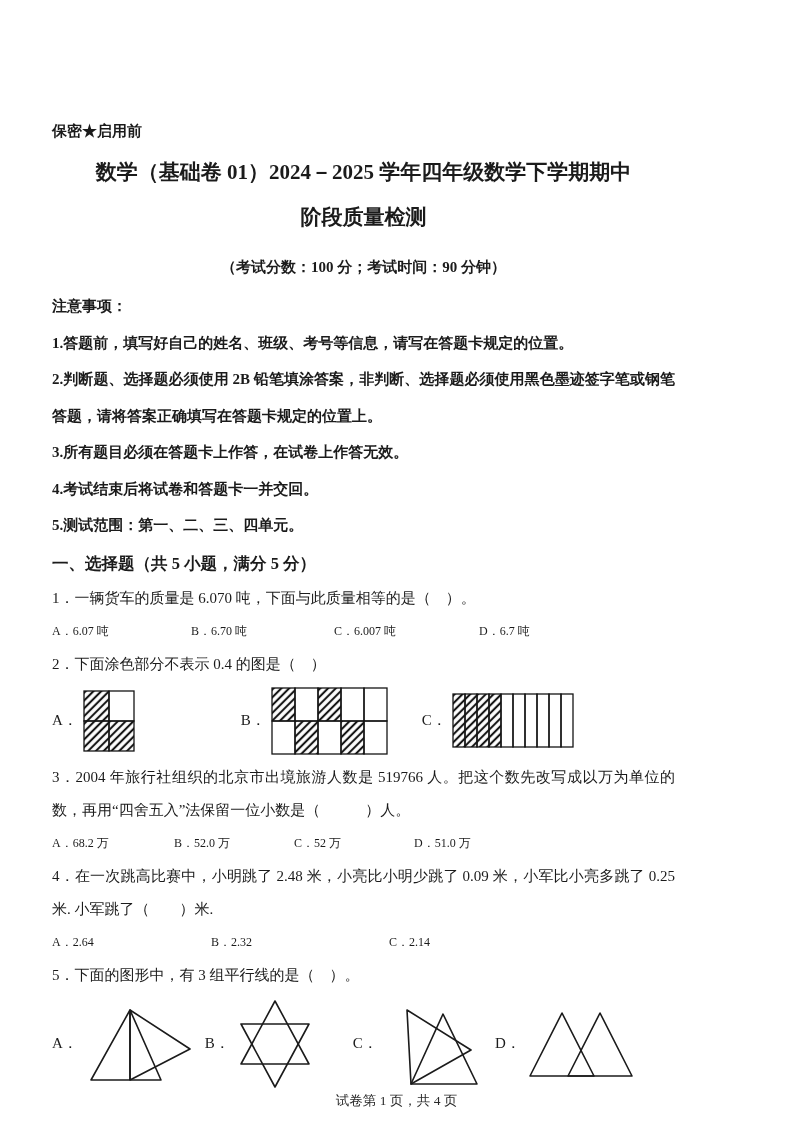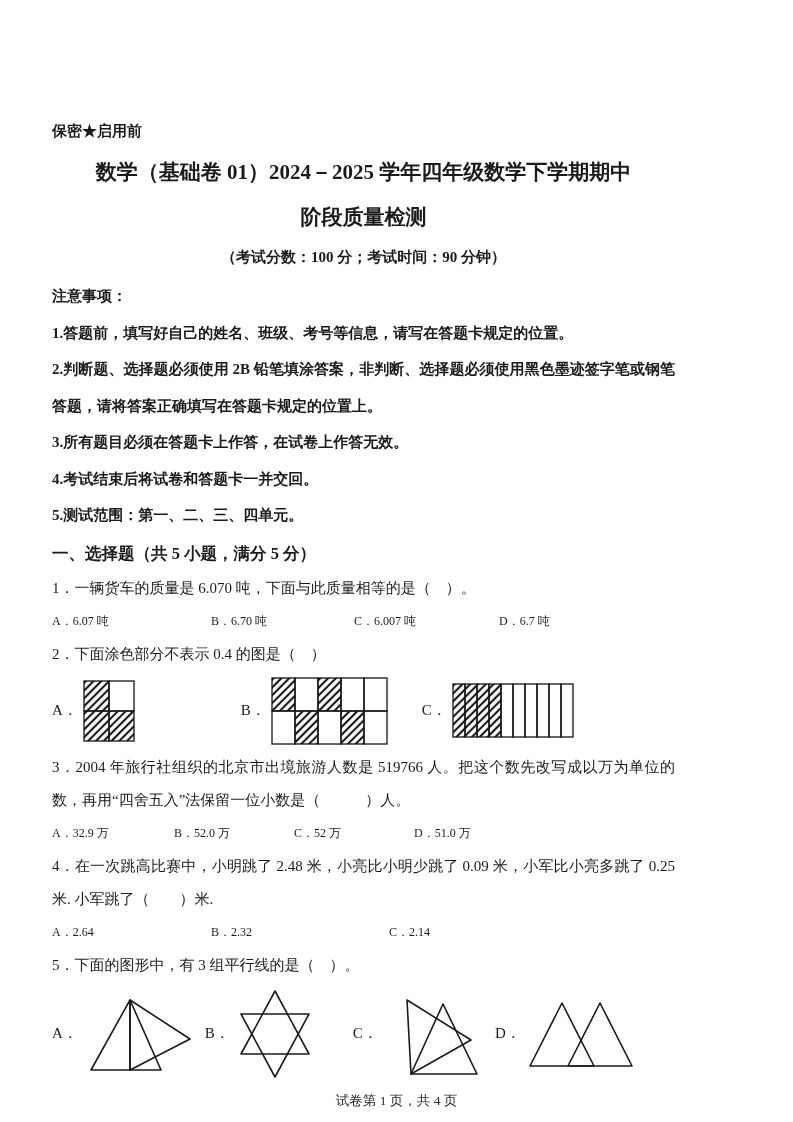--- a/index.html
+++ b/index.html
@@ -9,29 +9,29 @@
     background:#ffffff;
     box-sizing:border-box;
     padding:120px 118px 0 52px;
     font-family:"Liberation Serif","DejaVu Serif",serif;
     color:#1b1b1b;
     overflow:hidden;
   }
   .secrecy{font-size:15px;font-weight:bold;line-height:22px;}
   .title-line{font-size:21px;font-weight:bold;text-align:center;line-height:45px;}
   .title-line.first{margin-top:8px;}
-  .exam-info{font-size:15px;font-weight:bold;text-align:center;line-height:30px;margin-top:2px;}
+  .exam-info{font-size:15px;font-weight:bold;text-align:center;line-height:30px;margin-top:12px;}
   .notice{margin-top:6px;}
   .notice p{margin:0;font-size:15px;font-weight:bold;line-height:36.5px;text-align:justify;}
   .section-heading{font-size:16.5px;font-weight:bold;line-height:37px;margin-top:1px;}
   .q-text{margin:0;font-size:15px;line-height:33px;text-align:justify;}
   .options-row{display:flex;font-size:12px;line-height:33px;}
   .options-row span{display:block;}
   .q1-opts span:nth-child(1){width:139px;}
-  .q1-opts span:nth-child(2){width:143px;margin-left:20px;}
+  .q1-opts span:nth-child(2){width:143px;}
   .q1-opts span:nth-child(3){width:145px;}
   .q3-opts span:nth-child(1){width:122px;}
   .q3-opts span:nth-child(2){width:120px;}
   .q3-opts span:nth-child(3){width:120px;}
   .q4-opts span:nth-child(1){width:159px;}
   .q4-opts span:nth-child(2){width:178px;font-family:Liberation Serif, serif;}
   .figures-row{display:flex;align-items:center;margin-top:6px;margin-bottom:6px;}
   .fig-group{display:flex;align-items:center;}
   .fig-label{font-size:15px;margin-right:5px;}
   .q2-figs .fig-group.g2{margin-left:106px;}
@@ -127,21 +127,21 @@
             <rect x="97" y="1" width="12" height="53" fill="none" stroke="#151515" stroke-width="1.3"></rect>
             <rect x="109" y="1" width="12" height="53" fill="none" stroke="#151515" stroke-width="1.3"></rect>
           </svg>
       </div>
     </div>
   </div>
 
   <div>
     <p class="q-text">3．2004 年旅行社组织的北京市出境旅游人数是 519766 人。把这个数先改写成以万为单位的数，再用“四舍五入”法保留一位小数是（　　　）人。</p>
     <div class="options-row q3-opts">
-      <span>A．32.9 万</span>
+      <span>A．68.2 万</span>
       <span>B．52.0 万</span>
       <span>C．52 万</span>
       <span>D．51.0 万</span>
     </div>
   </div>
 
   <div>
     <p class="q-text">4．在一次跳高比赛中，小明跳了 2.48 米，小亮比小明少跳了 0.09 米，小军比小亮多跳了 0.25 米. 小军跳了（　　）米.</p>
     <div class="options-row q4-opts">
       <span>A．2.64</span>

